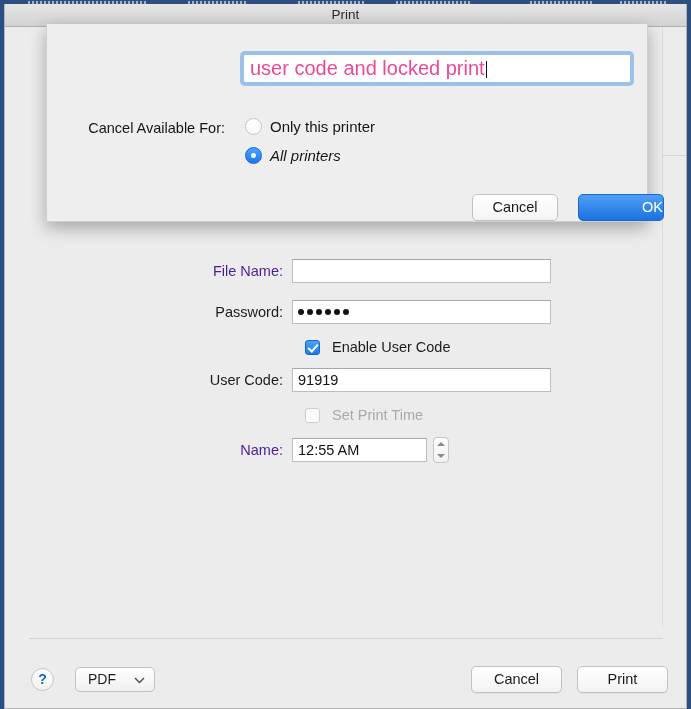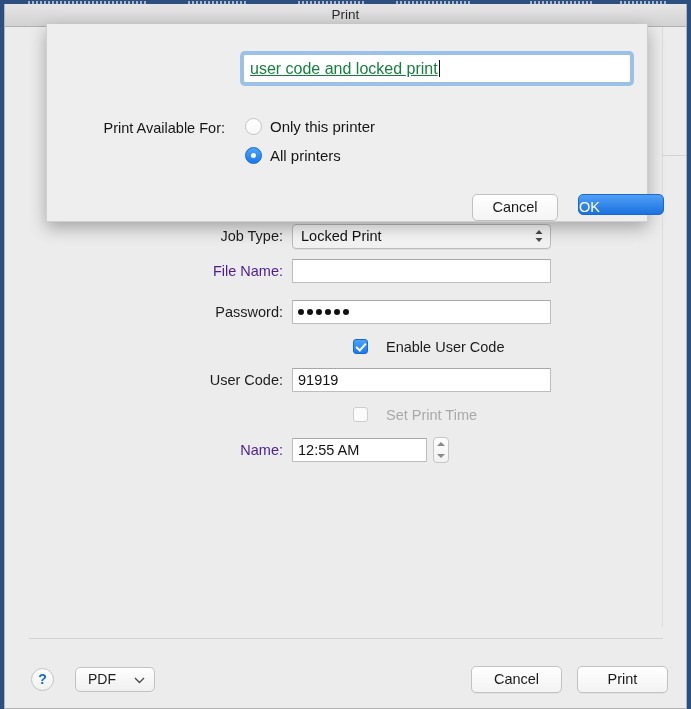--- a/index.html
+++ b/index.html
@@ -143,22 +143,22 @@
     width: 6px; height: 6px;
     border-radius: 50%;
     background: #111;
     display: block;
   }
 
   
   .cbx-row {
     position: absolute;
     display: flex;
-    gap: 18px;
-    margin-left: 48px;
+    align-items: center;
+    gap: 12px;
   }
   .cbx {
     width: 15px; height: 15px;
     border-radius: 3px;
     box-sizing: border-box;
     position: relative;
     flex: 0 0 auto;
   }
   .cbx.on {
     background: linear-gradient(#4aa3f8, #1a7aed);
@@ -284,27 +284,26 @@
   }
   .preset-input {
     position: absolute;
     left: 196px; top: 30px;
     width: 388px; height: 29px;
     background: #fff;
     border: 1px solid #9fbfe4;
     border-radius: 2px;
     box-sizing: border-box;
     box-shadow: 0 0 0 3px rgba(126,177,230,.75);
-    font-size: 16px;
-    color: #15803d;
+    font-size: 20px;
+    color: #ec4899;
     line-height: 27px;
     padding: 0 6px;
     white-space: nowrap;
     overflow: hidden;
-    text-decoration: underline;
   }
   .caret {
     display: inline-block;
     width: 1px;
     height: 17px;
     background: #111;
     vertical-align: -3px;
     margin-left: 1px;
   }
   .radio-row {
@@ -347,28 +346,28 @@
     border: 1px solid #c1c1c1;
     box-sizing: border-box;
     font-size: 14.5px;
     color: #1a1a1a;
     text-align: center;
     line-height: 25px;
   }
   .btn-ok-sheet {
     position: absolute;
     left: 531px; top: 170px;
-    width: 86px; height: 21px;
+    width: 86px; height: 27px;
     border-radius: 5px;
     background: linear-gradient(#4e9ff5, #1b72e0);
     border: 1px solid #1a68cd;
     box-sizing: border-box;
     font-size: 14.5px;
     color: #ffffff;
-    text-align: left;
+    text-align: right;
     line-height: 25px;
   }
 </style>
 </head>
 <body>
 
 <div class="bg-strip">
   <div class="bg-strip-frag" style="left:28px;  width:118px;"></div>
   <div class="bg-strip-frag" style="left:188px; width:60px;"></div>
   <div class="bg-strip-frag" style="left:298px; width:66px;"></div>
@@ -381,30 +380,20 @@
 
   <div class="titlebar">
     <span>Print</span>
   </div>
 
   <div class="window-body">
 
     <div class="pane-divider"></div>
     <div class="pane-hline"></div>
 
-    <div class="row" style="left:180px; top:196px;">
-      <div class="lbl">Job Type:</div>
-      <div class="popup" style="width:259px;">
-        <span>Locked Print</span>
-        <svg class="chev" viewBox="0 0 10 16">
-          <path d="M5 2 L8.5 6 L1.5 6 Z" fill="#4a4a4a"></path>
-          <path d="M5 14 L8.5 10 L1.5 10 Z" fill="#4a4a4a"></path>
-        </svg>
-      </div>
-    </div>
 
     <div class="row" style="left:180px; top:231px;">
       <div class="lbl dim">File Name:</div>
       <div class="textfield disabled" style="width:259px;"></div>
     </div>
 
     <div class="row" style="left:180px; top:272px;">
       <div class="lbl">Password:</div>
       <div class="textfield" style="width:259px;">
         <span class="pw-dots">
@@ -459,27 +448,27 @@
   </div>
 </div>
 
 <div class="sheet">
 
 
   <div class="preset-input">
     <span>user code and locked print</span><span class="caret"></span>
   </div>
 
-  <div class="sheet-lbl" style="left:22px; top:96px; width:156px;">Print Available For:</div>
+  <div class="sheet-lbl" style="left:22px; top:96px; width:156px;">Cancel Available For:</div>
 
   <div class="radio-row" style="left:198px; top:94px;">
     <span class="radio off"></span>
     <span class="radio-lbl">Only this printer</span>
   </div>
 
-  <div class="radio-row" style="left:198px; top:123px;">
+  <div class="radio-row" style="left:198px; top:123px;font-style:italic;">
     <span class="radio on"></span>
     <span class="radio-lbl">All printers</span>
   </div>
 
   <div class="btn-cancel-sheet">Cancel</div>
   <div class="btn-ok-sheet">OK</div>
 </div>
 
 </body></html>

